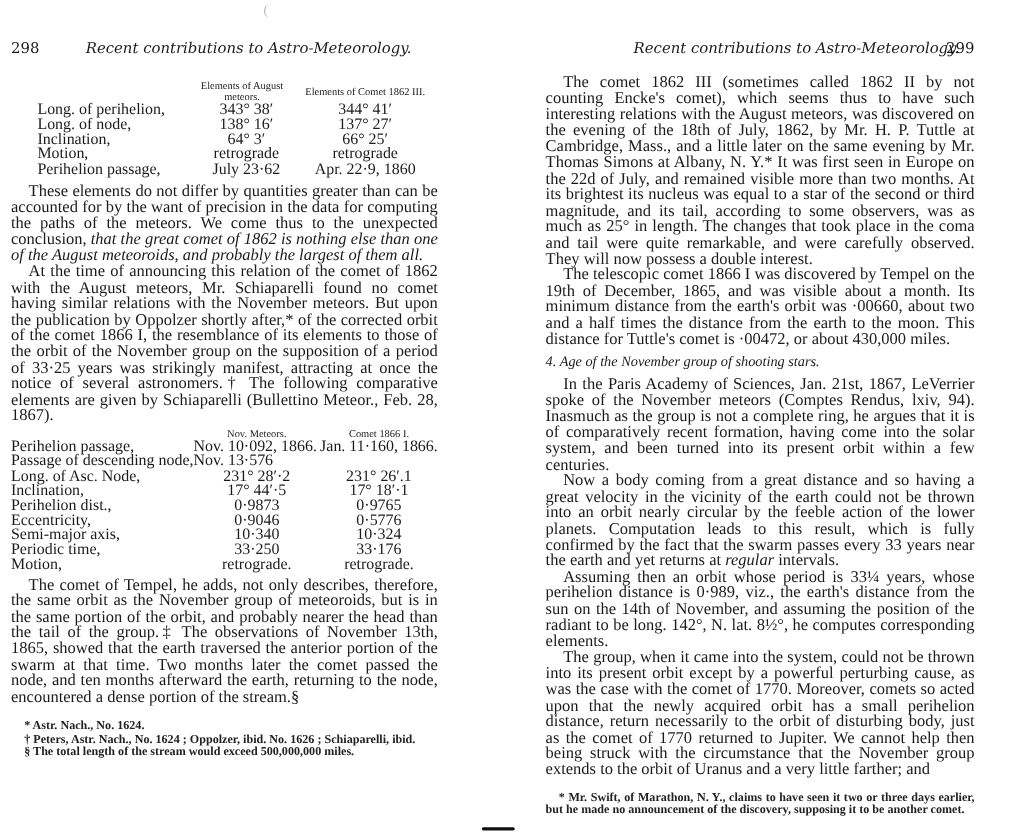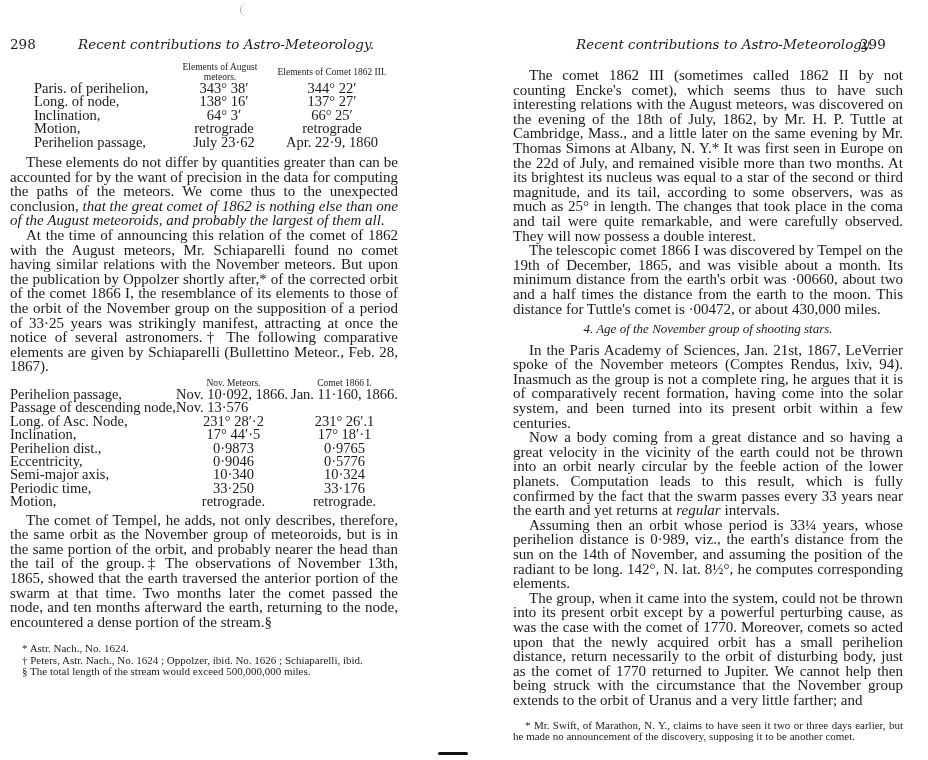--- a/index.html
+++ b/index.html
@@ -17,49 +17,49 @@
   .right .hdr .title { left:112px; }
   .body { position:absolute; font-family:"Liberation Serif",serif; font-size:15px; line-height:14.6px; text-align:justify; }
   .left .body { left:10px; width:388px; }
   .right .body { left:32px; width:390px; }
   p { margin:0; text-indent:16px; }
   i { font-style:italic; }
   table { border-collapse:collapse; font-family:"Liberation Serif",serif; font-size:14.5px; }
   td { padding:0; line-height:13.4px; white-space:nowrap; }
   th { font-weight:normal; font-size:9.5px; line-height:10px; padding:0; text-align:center; }
   .c { text-align:center; }
-  .fn { font-family:"Liberation Serif",serif; font-size:11px; line-height:11.4px; font-weight:normal; color:#222; }
+  .fn { font-family:"Liberation Serif",serif; font-size:11px; line-height:11.4px; font-weight:bold; color:#222; }
   .fn div { text-indent:12px; }
-  .sect { text-align:center; font-style:italic; font-size:13px; margin:6px 0 6px 0; }
+  .sect { text-align:left; font-style:italic; font-size:13px; margin:6px 0 6px 0; }
   .smudge { position:absolute; left:240px; top:4px; width:10px; height:12px; border-left:1.5px solid #aaa; border-radius:50%; }
   .bar { position:absolute; left:438px; top:752px; width:30px; height:3px; background:#111; border-radius:2px; }
 </style>
 </head>
 <body>
 
 <div class="smudge"></div>
 
 <div class="page left">
   <div class="hdr">
     <span class="num">298</span>
     <span class="title">Recent contributions to Astro-Meteorology.</span>
   </div>
 
   <div class="body" style="top:62px;">
-    <table style="margin-left:24px; width:356px;">
+    <table style="margin-left:24px; width:356px;margin-top:12px;">
       <tbody>
           <tr>
         <th style="width:140px;"></th>
         <th style="width:92px; padding-right:8px;">Elements of August meteors.</th>
         <th>Elements of Comet 1862 III.</th>
       </tr>
       <tr>
-            <td>Paris. of perihelion,</td>
+            <td>Long. of perihelion,</td>
             <td class="c">343° 38′</td>
-            <td class="c">344° 22′</td>
+            <td class="c">344° 41′</td>
           </tr>
       <tr>
             <td>Long. of node,</td>
             <td class="c">138° 16′</td>
             <td class="c">137° 27′</td>
           </tr>
       <tr>
             <td>Inclination,</td>
             <td class="c">64° 3′</td>
             <td class="c">66° 25′</td>
@@ -144,21 +144,21 @@
     </div>
   </div>
 </div>
 
 <div class="page right">
   <div class="hdr">
     <span class="title">Recent contributions to Astro-Meteorology.</span>
     <span class="num">299</span>
   </div>
 
-  <div class="body" style="top:68px;margin-left:17px;">
+  <div class="body" style="top:68px;">
     <p>The comet 1862 III (sometimes called 1862 II by not counting Encke's comet), which seems thus to have such interesting relations with the August meteors, was discovered on the evening of the 18th of July, 1862, by Mr. H. P. Tuttle at Cambridge, Mass., and a little later on the same evening by Mr. Thomas Simons at Albany, N. Y.* It was first seen in Europe on the 22d of July, and remained visible more than two months. At its brightest its nucleus was equal to a star of the second or third magnitude, and its tail, according to some observers, was as much as 25° in length. The changes that took place in the coma and tail were quite remarkable, and were carefully observed. They will now possess a double interest.</p>
     <p>The telescopic comet 1866 I was discovered by Tempel on the 19th of December, 1865, and was visible about a month. Its minimum distance from the earth's orbit was ·00660, about two and a half times the distance from the earth to the moon. This distance for Tuttle's comet is ·00472, or about 430,000 miles.</p>
     <div class="sect">4. Age of the November group of shooting stars.</div>
     <p>In the Paris Academy of Sciences, Jan. 21st, 1867, LeVerrier spoke of the November meteors (Comptes Rendus, lxiv, 94). Inasmuch as the group is not a complete ring, he argues that it is of comparatively recent formation, having come into the solar system, and been turned into its present orbit within a few centuries.</p>
     <p><span>Now a body coming from a great distance and so having a great velocity in the vicinity of the earth could not be thrown into an orbit nearly circular by the feeble action of the lower planets. Computation leads to this result, which is fully confirmed by the fact that the swarm passes every 33 years near the earth and yet returns at </span><i>regular</i><span> intervals.</span></p>
     <p>Assuming then an orbit whose period is 33¼ years, whose perihelion distance is 0·989, viz., the earth's distance from the sun on the 14th of November, and assuming the position of the radiant to be long. 142°, N. lat. 8½°, he computes corresponding elements.</p>
     <p>The group, when it came into the system, could not be thrown into its present orbit except by a powerful perturbing cause, as was the case with the comet of 1770. Moreover, comets so acted upon that the newly acquired orbit has a small perihelion distance, return necessarily to the orbit of disturbing body, just as the comet of 1770 returned to Jupiter. We cannot help then being struck with the circumstance that the November group extends to the orbit of Uranus and a very little farther; and</p>
 
     <div class="fn" style="margin-top:12px;">
       <div>* Mr. Swift, of Marathon, N. Y., claims to have seen it two or three days earlier, but he made no announcement of the discovery, supposing it to be another comet.</div>

